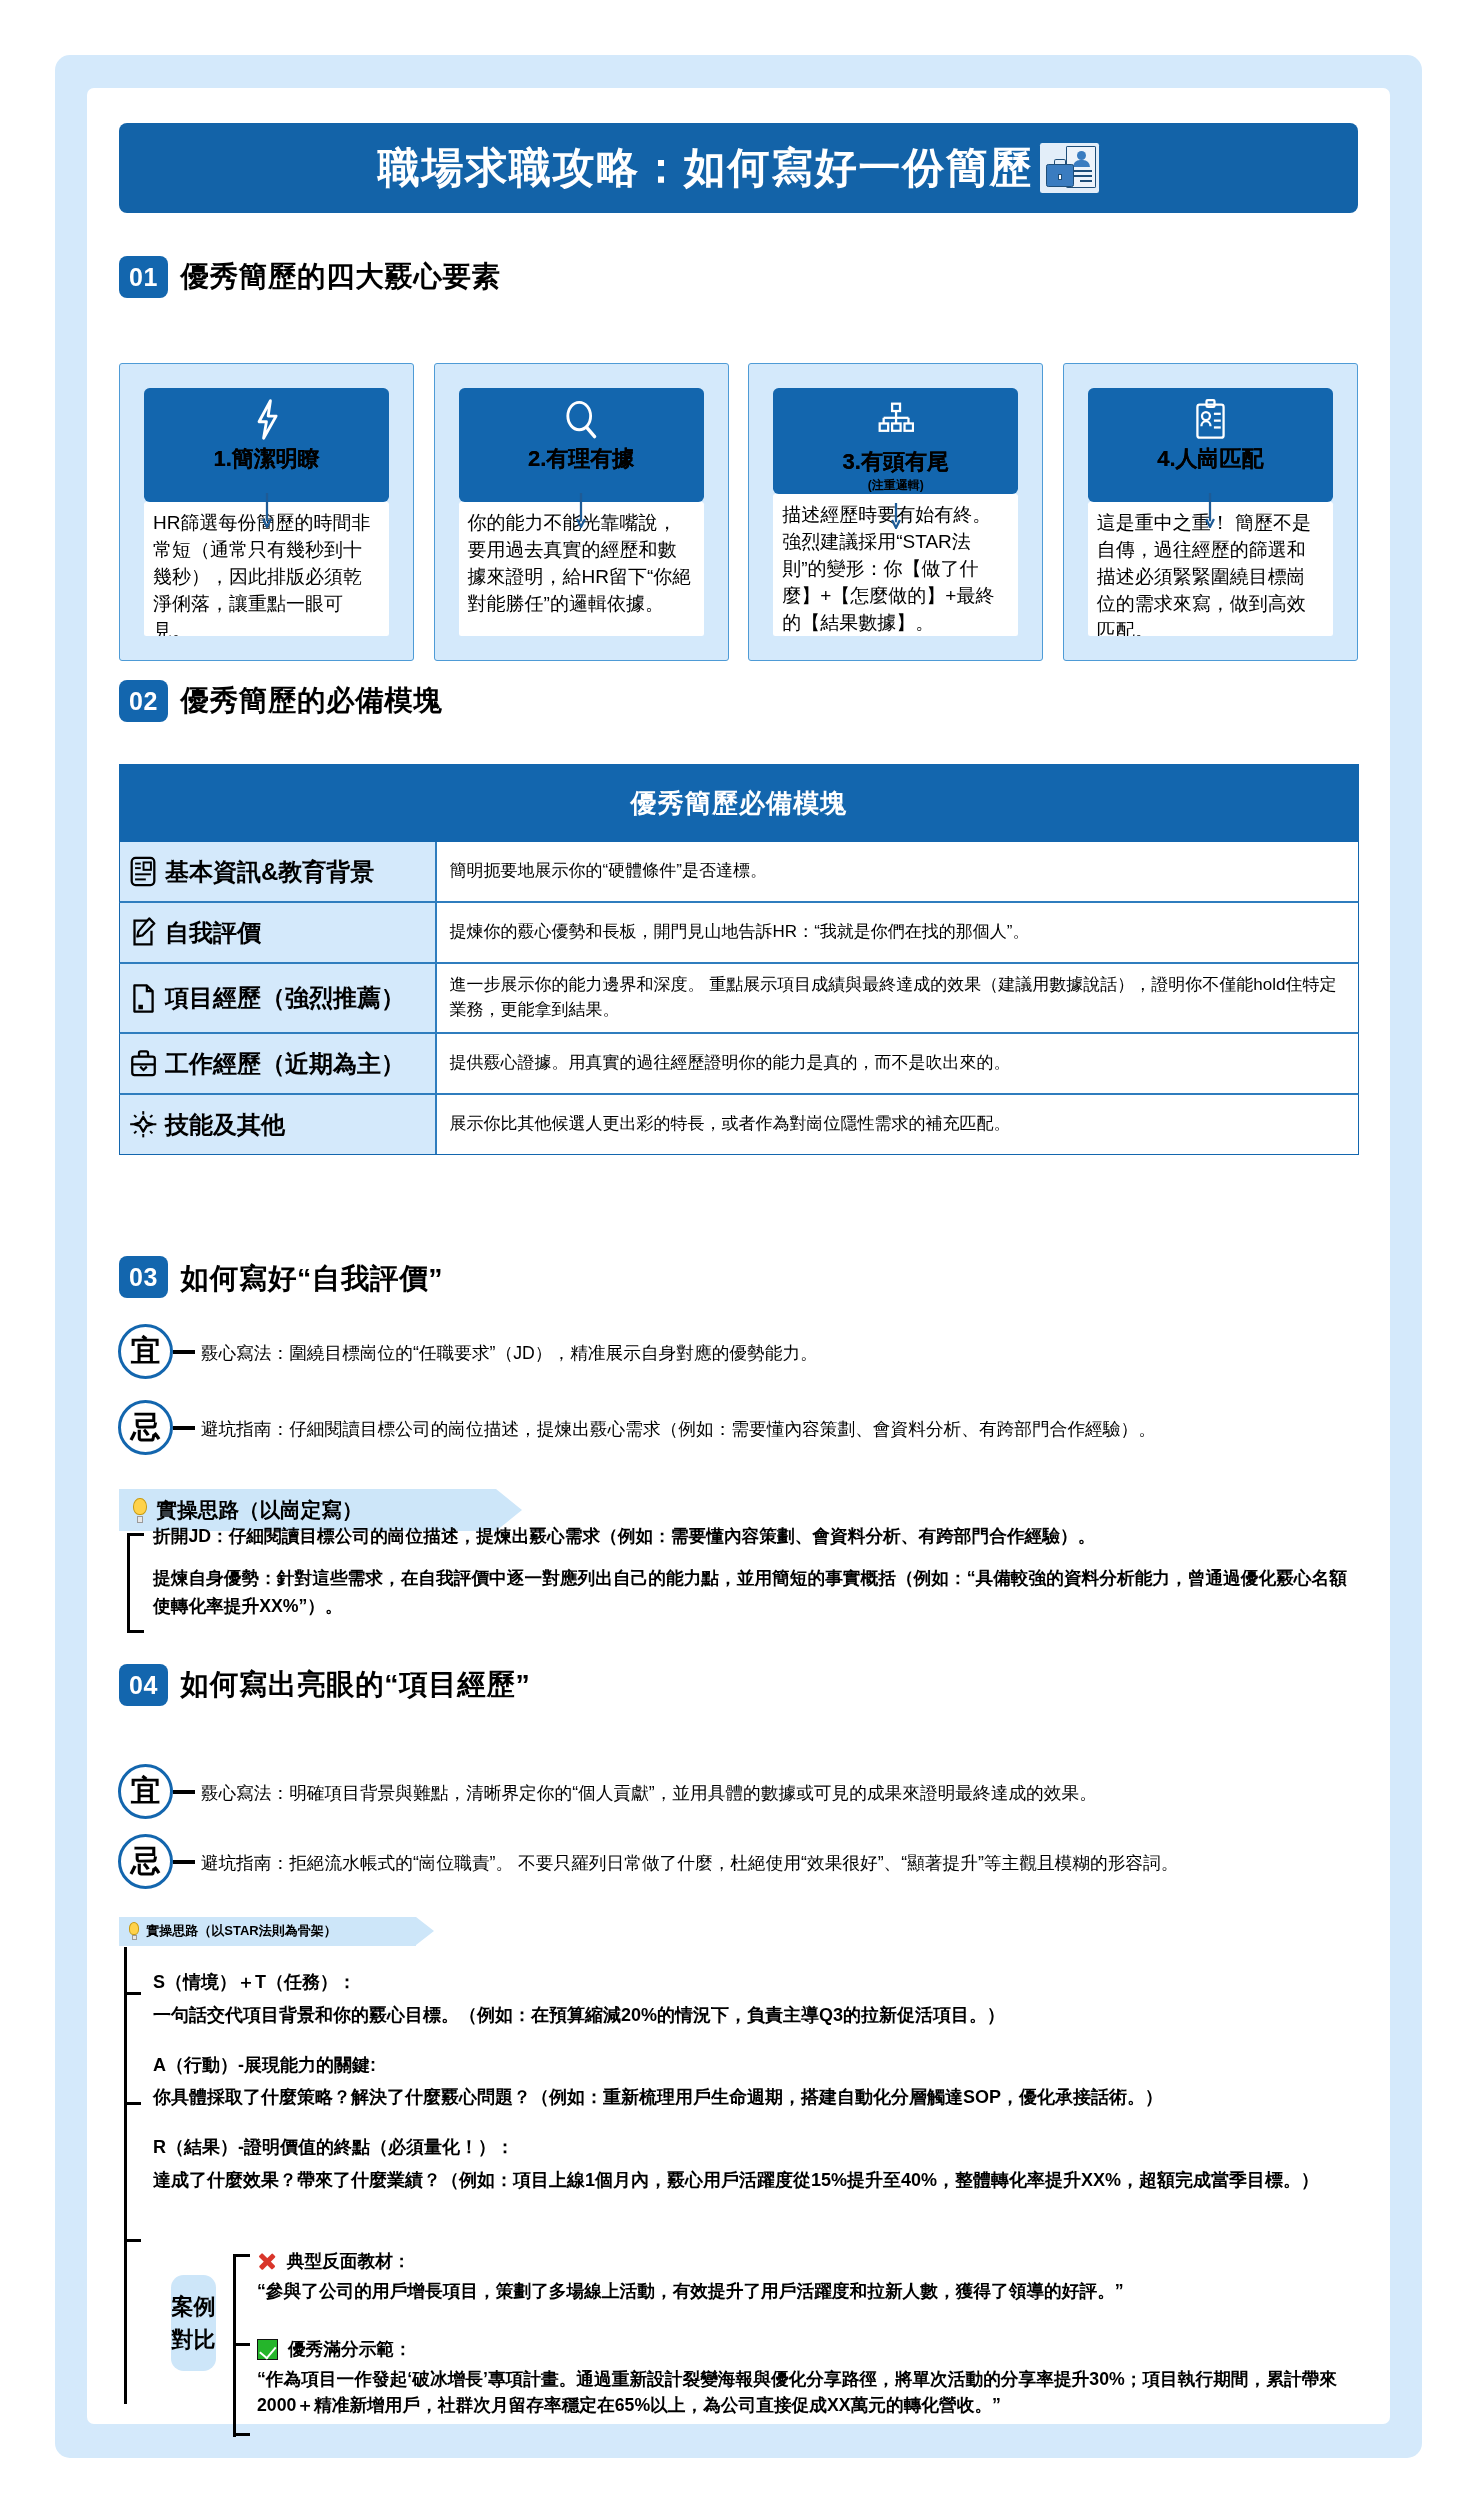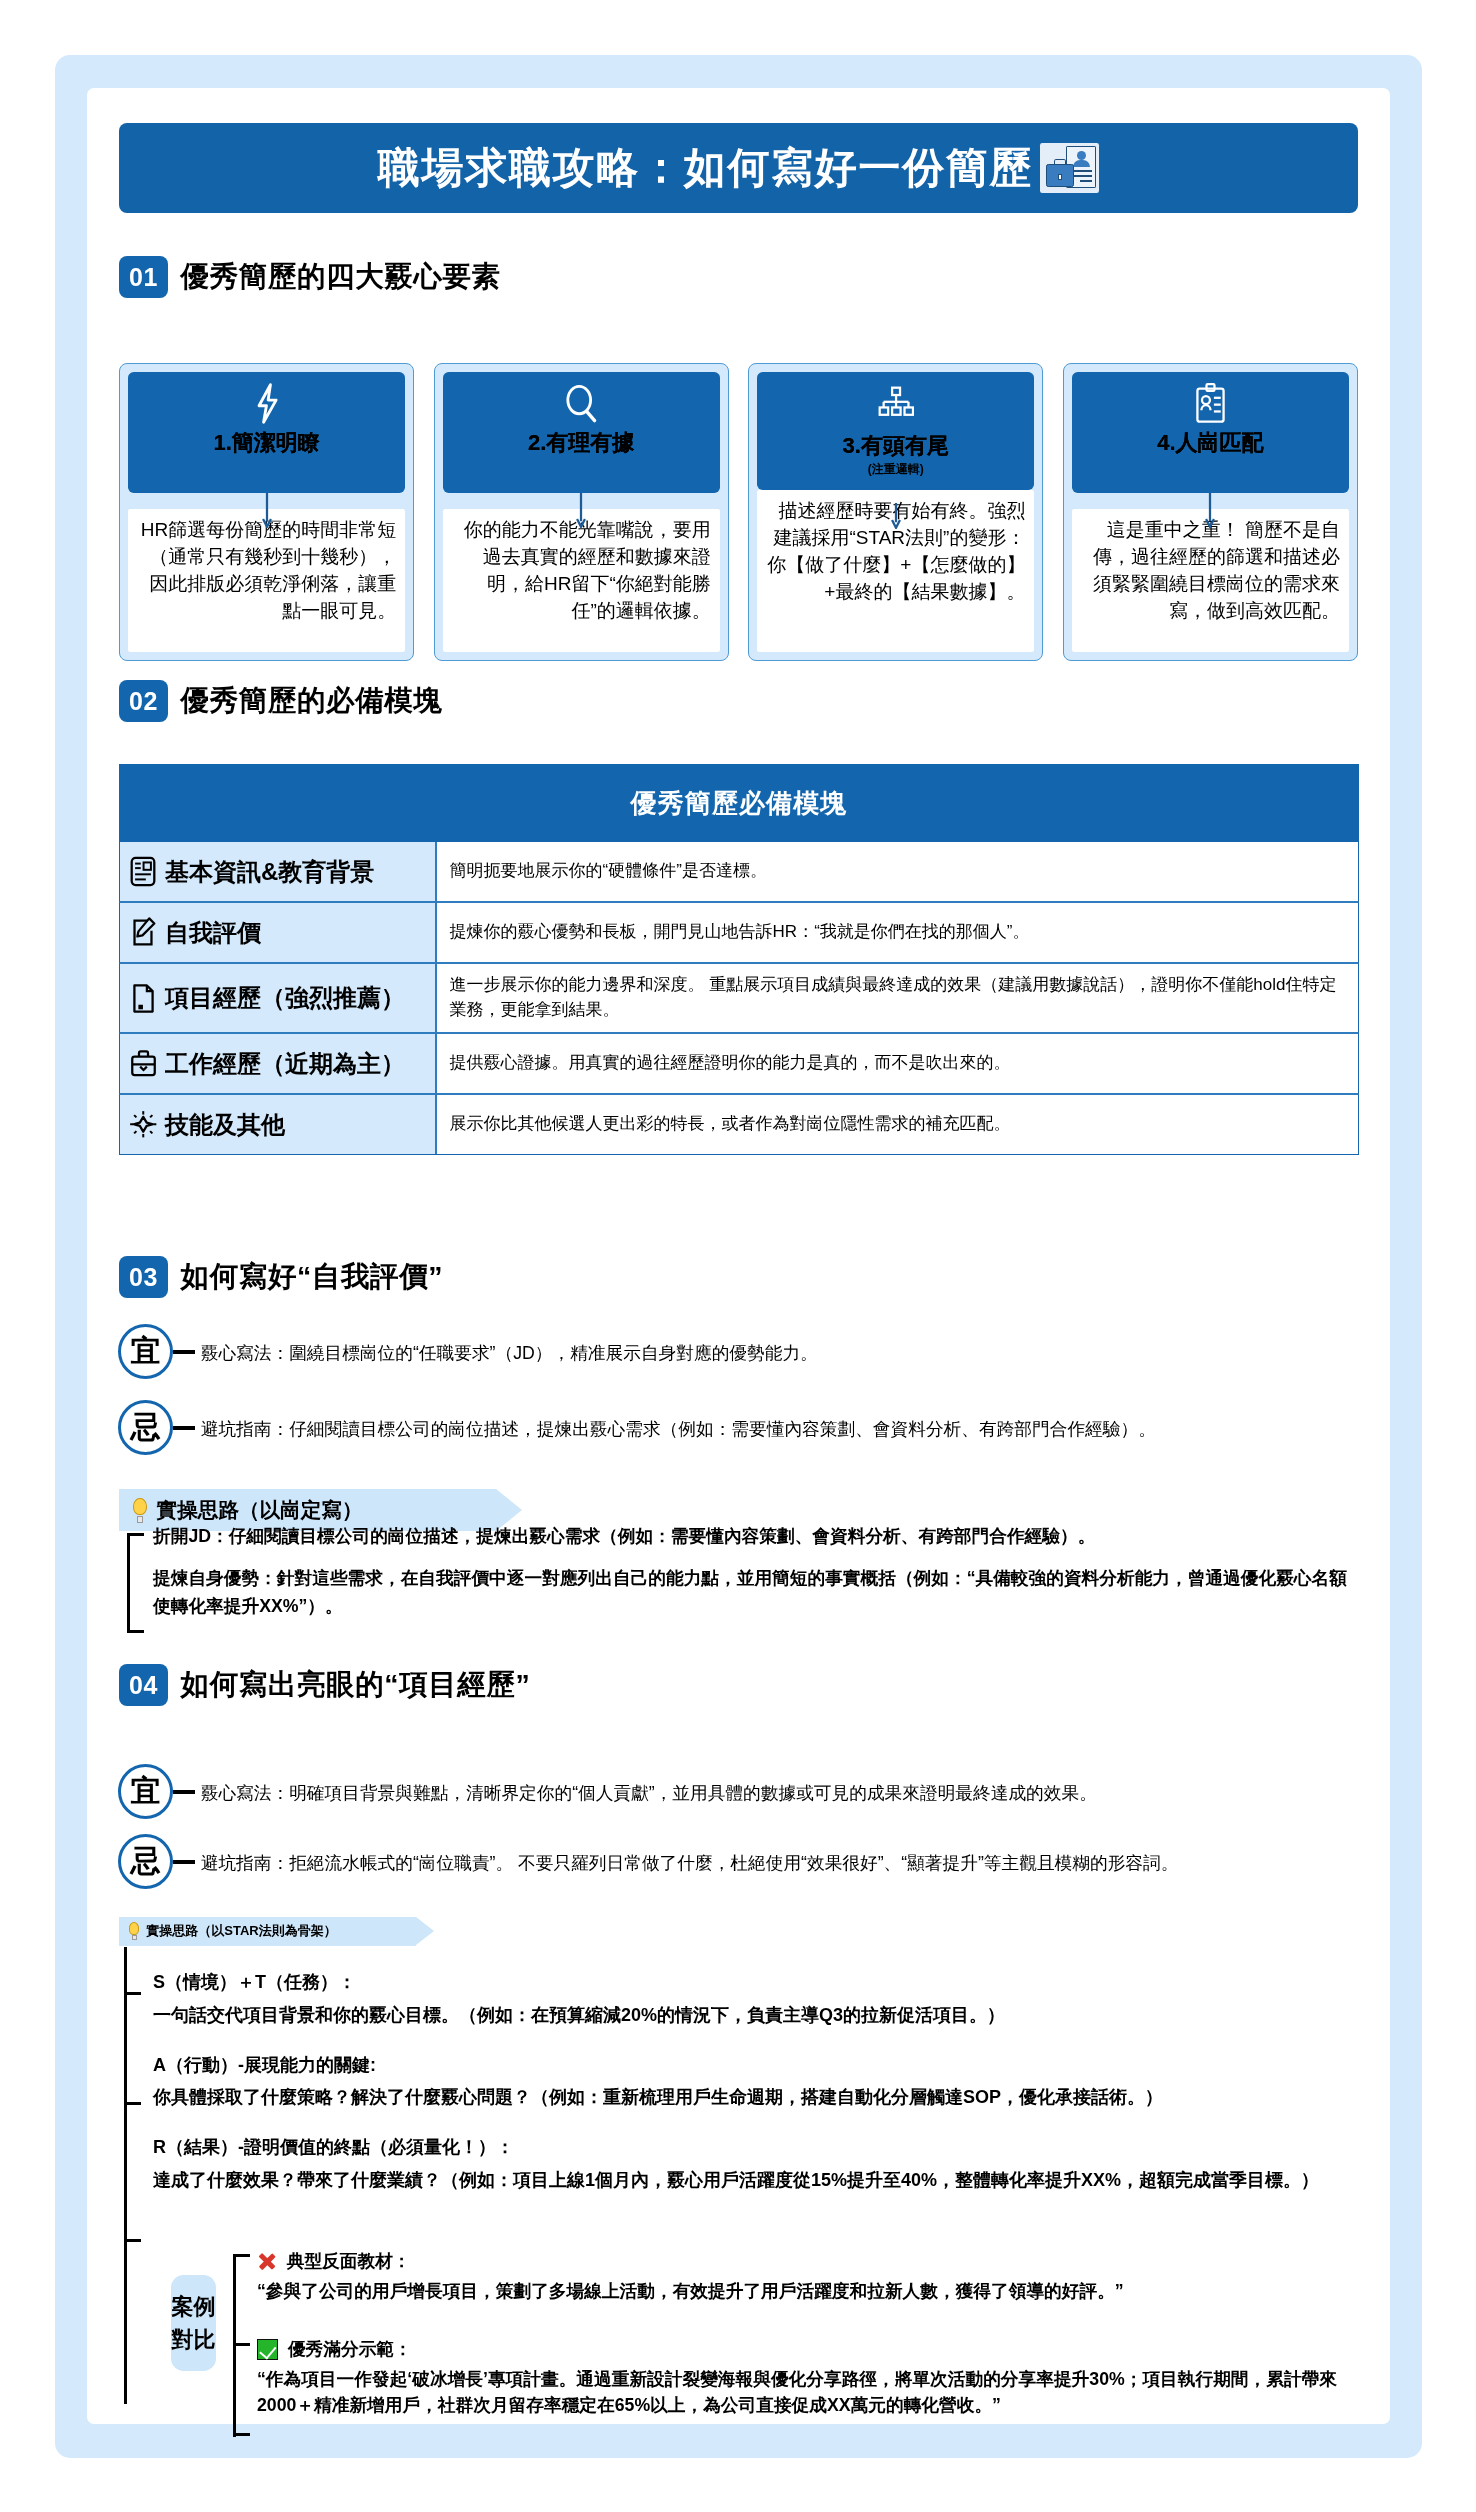--- a/index.html
+++ b/index.html
@@ -61,22 +61,22 @@
     display:flex; align-items:center; justify-content:center;
     letter-spacing:0.6px;
   }
   .sec-title { font-size:28.5px; font-weight:bold; color:#000; white-space:nowrap; letter-spacing:0.6px;}
 
   
   .cards { position:absolute; left:119px; top:363px; width:1239px; height:298px;
            display:flex; gap:19.4px; }
   .card {
     flex:1 1 0; background:#D4E9FB; border:1.7px solid #4E9BD6;
-    border-radius:8px; position:relative; padding:8px;
-    display:flex; flex-direction:column;text-align:right;
+    border-radius:3px; position:relative; padding:24px;
+    display:flex; flex-direction:column;
   }
   .card-head {
     background:#1366AE; border-radius:5.7px; height:121px;
     display:flex; flex-direction:column; align-items:center; justify-content:flex-start;
     padding-top:10.3px; position:relative;
   }
   .card-icon { height:43px; display:flex; align-items:center; justify-content:center; }
   .card-icon svg { display:block; }
   .card-title { color:#000; font-size:22px; font-weight:bold; line-height:1.1; margin-top:5.7px; text-shadow:0 0 0 #000;}
   .card-sub { color:#000; font-size:12px; font-weight:bold; margin-top:2.3px; }
@@ -365,21 +365,21 @@
               <line x1="41" y1="9" x2="37" y2="13" stroke="#000" stroke-width="3.5"></line>
               <line x1="13" y1="37" x2="9" y2="41" stroke="#000" stroke-width="3.5"></line>
             </svg>
         </span>
         <span class="tbl-lbl">技能及其他</span>
       </div>
       <div class="tbl-c2">展示你比其他候選人更出彩的特長，或者作為對崗位隱性需求的補充匹配。</div>
     </div>
   </div>
 
-  <div class="sec-head" style="left:119px; top:1256px;">
+  <div class="sec-head" style="left:119px; top:1256px;align-items:flex-end;">
     <div class="sec-num">03</div>
     <div class="sec-title">如何寫好“自我評價”</div>
   </div>
 
   <div class="yj" style="left:118px; top:1324px; width:1244px;">
     <div class="yj-mark">宜</div>
     <div class="yj-dash"></div>
     <div class="yj-text">覈心寫法：圍繞目標崗位的“任職要求”（JD），精准展示自身對應的優勢能力。</div>
   </div>
 

